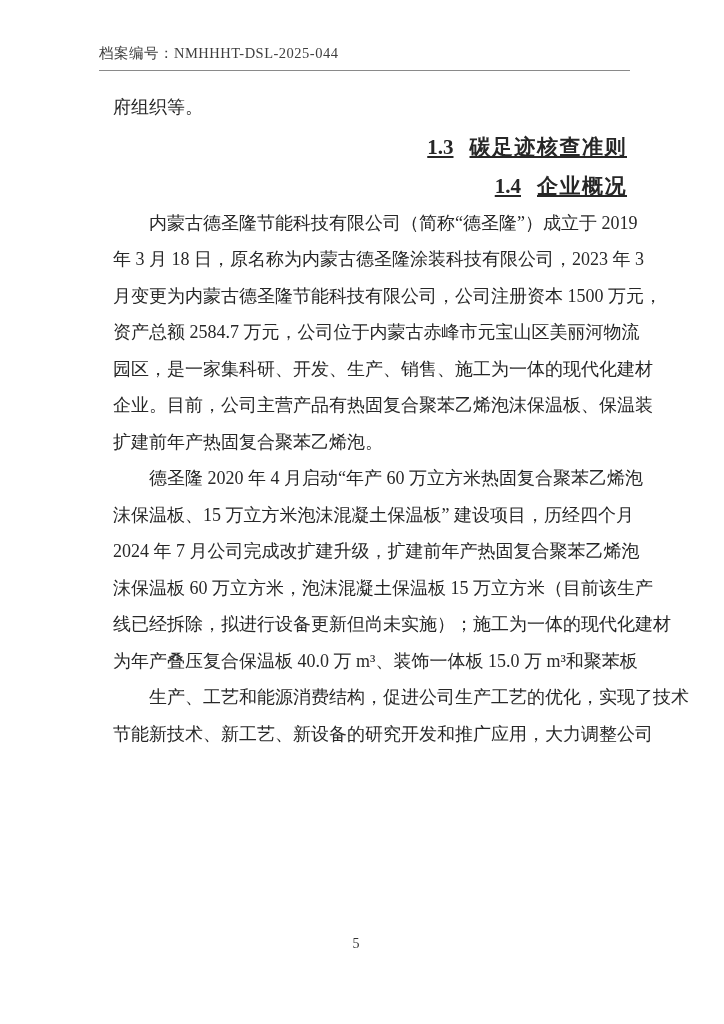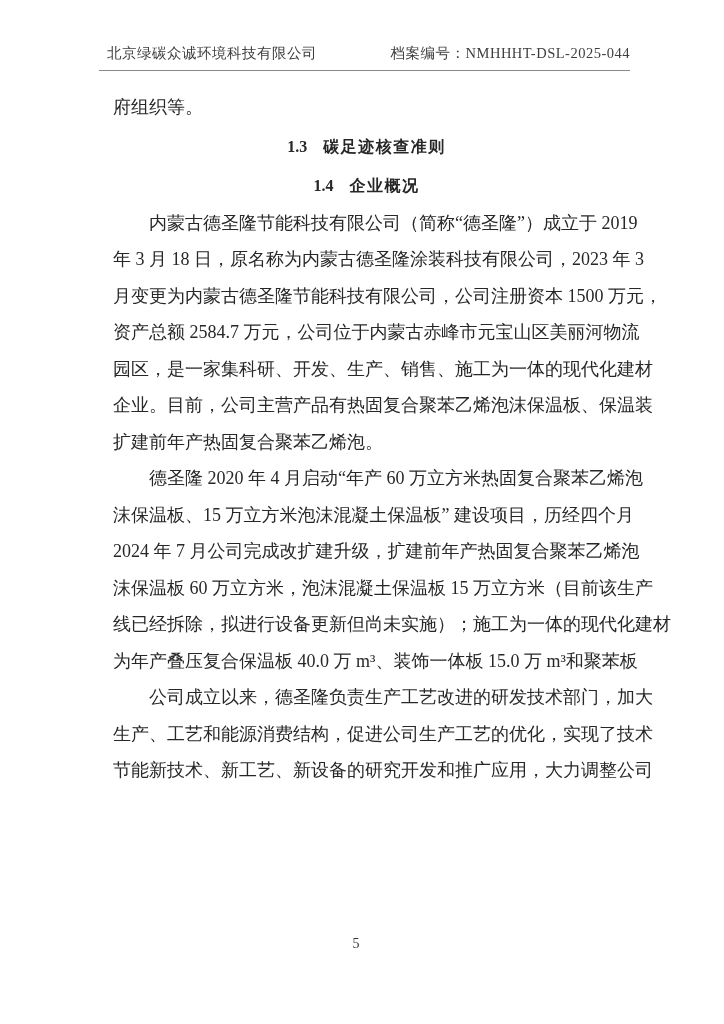--- a/index.html
+++ b/index.html
@@ -33,24 +33,25 @@
     position: absolute;
     top: 89px;
     left: 106px;
     width: 521px;
     font-size: 18px;
     line-height: 36.5px;
     text-align: justify;
   }
   .heading {
     font-weight: bold;
-    font-size: 16px;
+    font-size: 21px;
     letter-spacing: 1.5px;
     margin: 3px 0 0 0;
-    text-align: center;
+    text-align: right;
+    text-decoration: underline;
   }
   .heading .h-num { letter-spacing: 0; margin-right: 16px; }
   .para .line {
     text-align: justify;
     text-align-last: justify;
     white-space: nowrap;
     margin-left: 7px;
   }
   .para .line.last {
     text-align-last: left;
@@ -66,21 +67,20 @@
     font-size: 14px;
     color: #333333;
   }
 </style>
 </head>
 <body>
 
 <div class="page">
 
   <div class="header">
-    <span class="co">北京绿碳众诚环境科技有限公司</span>
     <span><span>档案编号：</span><span>NMHHHT-DSL-2025-044</span></span>
   </div>
 
   <div class="doc-body">
       <div class="para">
         <div class="line last">府组织等。</div>
       </div>
       <div class="heading"><span class="h-num">1.3</span><span>碳足迹核查准则</span></div>
       <div class="heading"><span class="h-num">1.4</span><span>企业概况</span></div>
       <div class="para indent">
@@ -94,21 +94,20 @@
       </div>
       <div class="para indent">
         <div class="line">德圣隆 2020 年 4 月启动“年产 60 万立方米热固复合聚苯乙烯泡</div>
         <div class="line">沫保温板、15 万立方米泡沫混凝土保温板” 建设项目，历经四个月</div>
         <div class="line">2024 年 7 月公司完成改扩建升级，扩建前年产热固复合聚苯乙烯泡</div>
         <div class="line">沫保温板 60 万立方米，泡沫混凝土保温板 15 万立方米（目前该生产</div>
         <div class="line">线已经拆除，拟进行设备更新但尚未实施）；施工为一体的现代化建材</div>
         <div class="line">为年产叠压复合保温板 40.0 万 m³、装饰一体板 15.0 万 m³和聚苯板</div>
       </div>
       <div class="para indent">
-        <div class="line">公司成立以来，德圣隆负责生产工艺改进的研发技术部门，加大</div>
         <div class="line">生产、工艺和能源消费结构，促进公司生产工艺的优化，实现了技术</div>
         <div class="line">节能新技术、新工艺、新设备的研究开发和推广应用，大力调整公司</div>
       </div>
     </div>
 
   <div class="footer-page">5</div>
 
 </div>
 
 </body></html>

